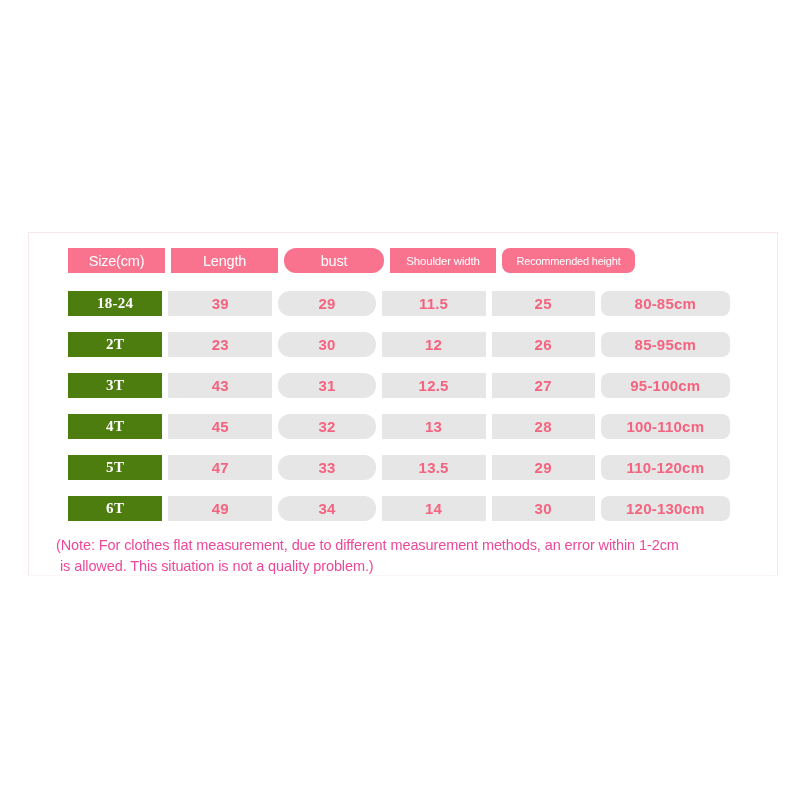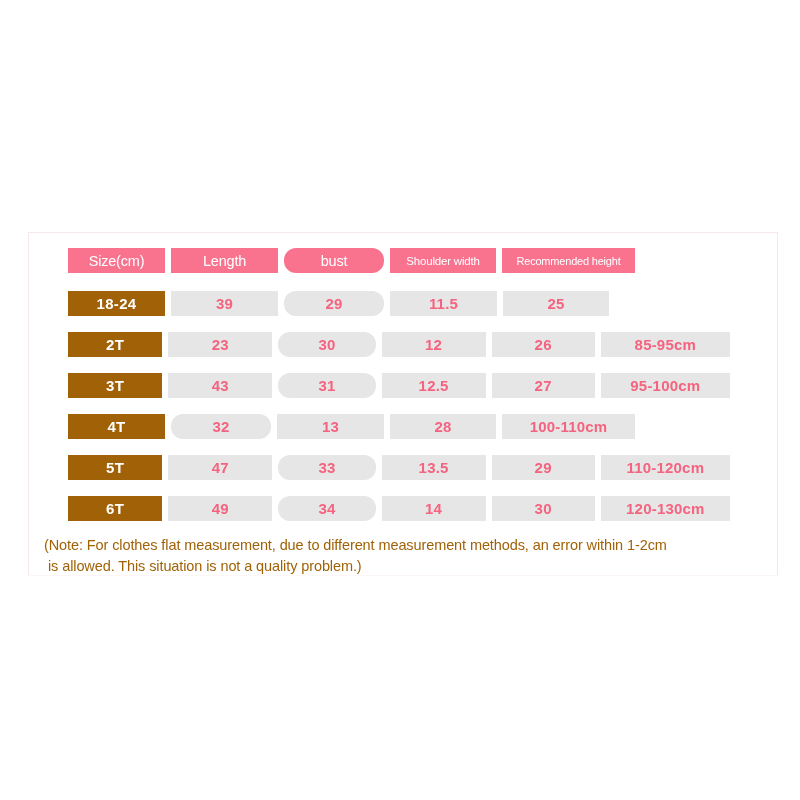--- a/index.html
+++ b/index.html
@@ -49,21 +49,21 @@
 
   .cell {
     height: 25px;
     display: flex;
     align-items: center;
     justify-content: center;
     margin-right: 6px;
     white-space: nowrap;
     overflow: hidden;
   }
-  .cell:last-child { margin-right: 0; }
+  .cell:last-child { margin-right: 0; border-radius: 8px; }
 
   
   .col-0 { width: 97px; }
   .col-1 { width: 107px; }
   .col-2 { width: 100px; border-radius: 12px; }
   .col-3 { width: 107px; }
   .col-4 { width: 106px; }
   .col-5 { width: 133px; }
 
   
@@ -72,43 +72,44 @@
     color: #ffffff;
     font-size: 14.5px;
     letter-spacing: -0.2px;
   }
   .header-row .col-3,
   .header-row .col-4 { font-size: 11.5px; }
   .header-row .col-5 { font-size: 11px; }
 
   
   .size-label {
-    background: #a16207;
+    background: #4d7c0f;
     color: #ffffff;
     font-size: 15px;
     font-weight: bold;
     letter-spacing: 0.3px;
+    font-family: Liberation Serif, serif;
   }
 
   
   .value-cell {
     background: #e7e6e6;
     color: #f4637f;
     font-size: 15px;
     font-weight: bold;
     letter-spacing: 0.2px;
   }
   .value-cell.col-5 { font-size: 15px; }
 
   #note {
     position: absolute;
-    left: 44px;
+    left: 56px;
     top: 535px;
     width: 716px;
-    color: #a16207;
+    color: #ec4899;
     font-size: 14.5px;
     line-height: 21px;
     letter-spacing: -0.1px;
   }
   #note .note-line-2 { display: block; padding-left: 4px; }
 </style>
 </head>
 <body>
 
 <div id="canvas">
@@ -124,20 +125,21 @@
       <div class="cell col-4">Shoulder width</div>
       <div class="cell col-5">Recommended height</div>
     </div>
 
     <div class="row">
       <div class="cell col-0 size-label">18-24</div>
       <div class="cell col-1 value-cell">39</div>
       <div class="cell col-2 value-cell">29</div>
       <div class="cell col-3 value-cell">11.5</div>
       <div class="cell col-4 value-cell">25</div>
+      <div class="cell col-5 value-cell">80-85cm</div>
     </div>
 
     <div class="row">
       <div class="cell col-0 size-label">2T</div>
       <div class="cell col-1 value-cell">23</div>
       <div class="cell col-2 value-cell">30</div>
       <div class="cell col-3 value-cell">12</div>
       <div class="cell col-4 value-cell">26</div>
       <div class="cell col-5 value-cell">85-95cm</div>
     </div>
@@ -146,20 +148,21 @@
       <div class="cell col-0 size-label">3T</div>
       <div class="cell col-1 value-cell">43</div>
       <div class="cell col-2 value-cell">31</div>
       <div class="cell col-3 value-cell">12.5</div>
       <div class="cell col-4 value-cell">27</div>
       <div class="cell col-5 value-cell">95-100cm</div>
     </div>
 
     <div class="row">
       <div class="cell col-0 size-label">4T</div>
+      <div class="cell col-1 value-cell">45</div>
       <div class="cell col-2 value-cell">32</div>
       <div class="cell col-3 value-cell">13</div>
       <div class="cell col-4 value-cell">28</div>
       <div class="cell col-5 value-cell">100-110cm</div>
     </div>
 
     <div class="row">
       <div class="cell col-0 size-label">5T</div>
       <div class="cell col-1 value-cell">47</div>
       <div class="cell col-2 value-cell">33</div>

